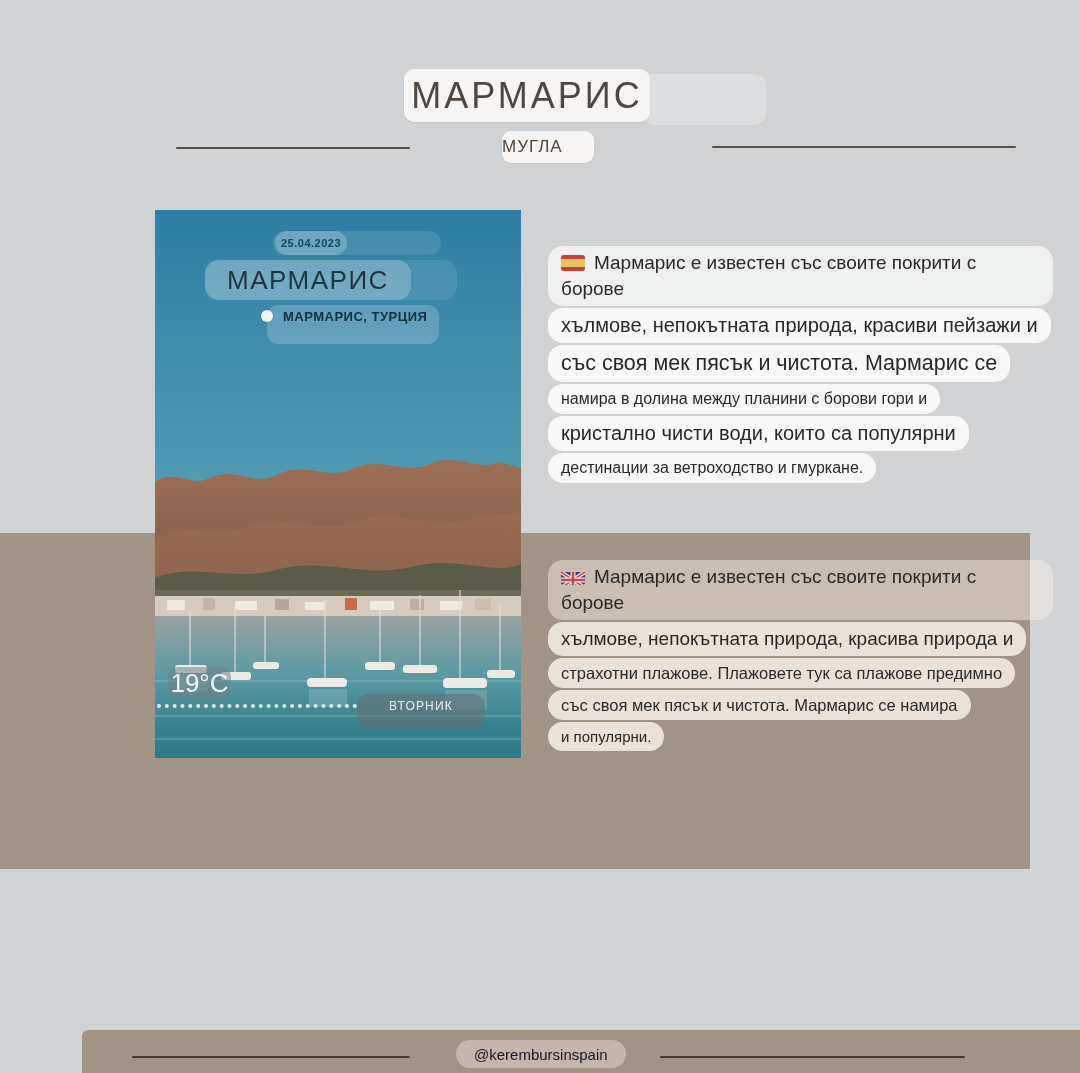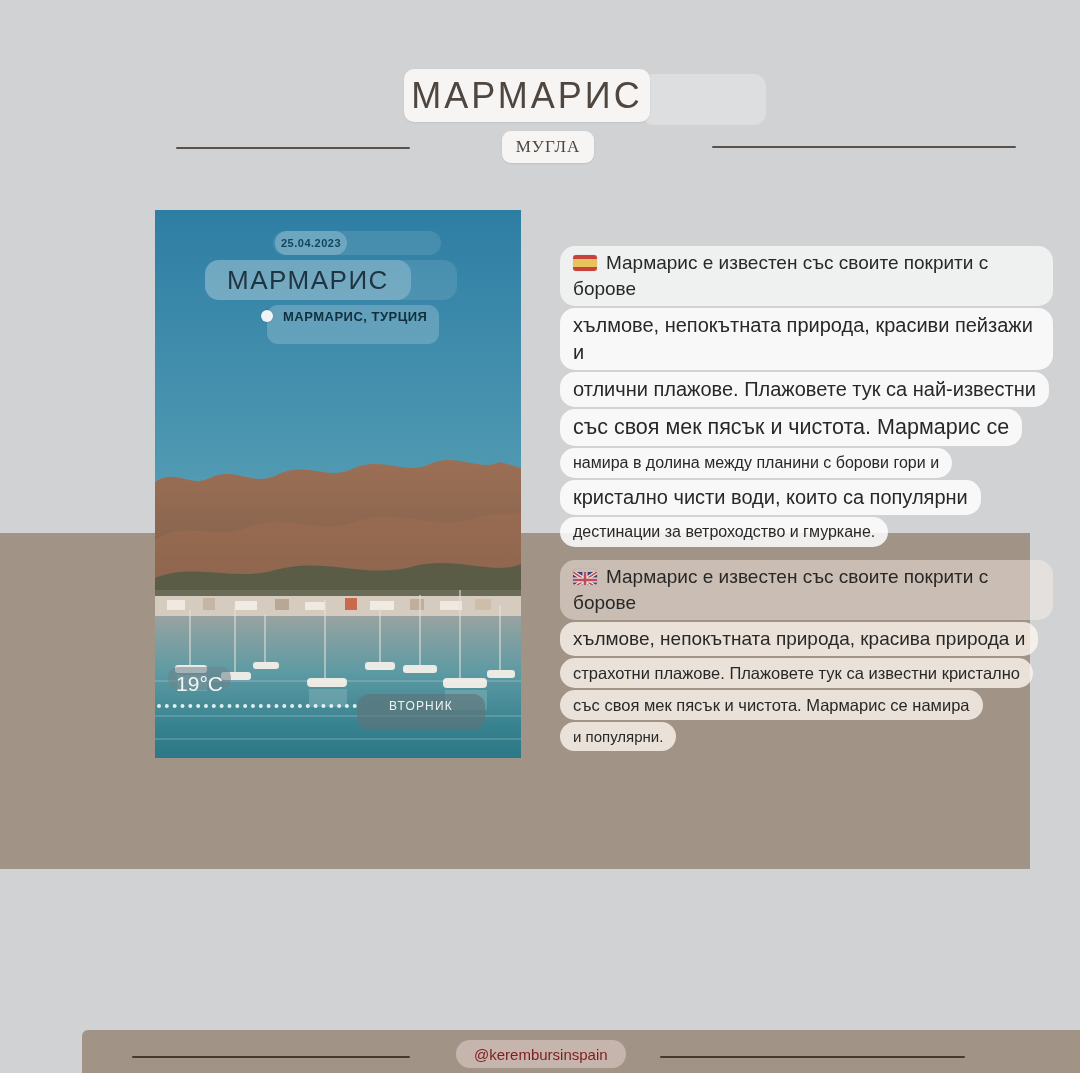--- a/index.html
+++ b/index.html
@@ -11,51 +11,51 @@
   
   .band{position:absolute;left:0;top:533px;width:1030px;height:336px;background:#a29387;}
   
   .title-ghost{position:absolute;left:642px;top:74px;width:124px;height:51px;
     background:rgba(232,232,232,0.55);border-radius:12px;}
   .title-box{position:absolute;left:404px;top:69px;width:246px;height:53px;
     background:#f6f5f3;border-radius:10px;display:flex;align-items:center;justify-content:center;
     box-shadow:0 1px 2px rgba(0,0,0,0.08);}
   .title-box span{font-size:36px;letter-spacing:3px;color:#4e463f;}
   .subtitle-box{position:absolute;left:502px;top:131px;width:92px;height:32px;
-    background:#f6f5f3;border-radius:9px;display:flex;align-items:center;justify-content:center;
-    box-shadow:0 1px 2px rgba(0,0,0,0.08);font-family:Liberation Serif, serif;}
+    background:#f6f5f3;border-radius:9px;display:flex;align-items:center;
+    box-shadow:0 1px 2px rgba(0,0,0,0.08);}
   .subtitle-box span{font-size:17px;letter-spacing:1px;color:#4e463f;}
   .hline{position:absolute;height:2px;background:#5a524a;border-radius:1px;}
   .hline.left{left:176px;top:147px;width:234px;}
   .hline.right{left:712px;top:146px;width:304px;}
   
   .photo{position:absolute;left:155px;top:210px;width:366px;height:548px;overflow:hidden;}
   .photo svg{position:absolute;left:0;top:0;}
   .pp{position:absolute;border-radius:12px;}
   .p-date-ext{left:118px;top:21px;width:168px;height:24px;background:rgba(255,255,255,0.10);}
   .p-date{left:120px;top:21px;height:24px;padding:0 6px;line-height:24px;
     background:rgba(255,255,255,0.22);font-size:11px;font-weight:bold;color:#11475c;letter-spacing:.5px;}
   .p-name-ext{left:50px;top:50px;width:252px;height:40px;background:rgba(255,255,255,0.10);border-radius:14px;}
   .p-name{left:50px;top:50px;height:40px;padding:0 22px;line-height:40px;border-radius:14px;
     background:rgba(255,255,255,0.22);font-size:26px;font-weight:500;color:#1f3340;letter-spacing:1.5px;}
   .p-loc{left:112px;top:95px;height:23px;padding:0 12px 16px 16px;line-height:23px;border-radius:11px;
     background:rgba(255,255,255,0.20);font-size:13px;font-weight:bold;color:#112f3d;letter-spacing:.5px;}
   .p-pin{position:absolute;left:106px;top:100px;width:12px;height:12px;border-radius:50%;
     background:#eef3f4;box-shadow:0 0 2px rgba(0,0,0,0.2);}
-  .p-temp{left:13px;top:457px;width:63px;height:23px;border-radius:10px;text-align:center;line-height:33px;
-    background:rgba(110,130,138,0.55);font-size:21px;color:#f2f5f5;}
+  .p-temp{left:13px;top:457px;width:63px;height:33px;border-radius:10px;text-align:center;line-height:33px;
+    background:rgba(110,130,138,0.55);font-size:26px;color:#f2f5f5;}
   .p-day{left:202px;top:484px;width:128px;height:36px;border-radius:12px;text-align:center;line-height:24px;
     background:rgba(95,115,122,0.66);font-size:12px;color:#eef2f2;letter-spacing:1.2px;}
   .dotted{position:absolute;left:2px;top:494px;width:200px;height:0;
     border-top:4px dotted rgba(255,255,255,0.85);}
   
   .tblock{position:absolute;width:505px;}
   .tblock.es{left:548px;top:246px;}
   .tblock.en{left:548px;top:560px;}
-  .row{margin-bottom:2px;margin-left:12px;}
+  .row{margin-bottom:2px;}
   .bubble{display:inline-block;border-radius:15px;color:#282828;padding:4px 13px;}
   .es .bubble{background:rgba(255,255,255,0.85);}
   .es .row1 .bubble{background:rgba(255,255,255,0.66);}
   .en .bubble{background:rgba(252,246,238,0.80);}
   .en .row1 .bubble{background:rgba(250,242,233,0.45);}
   .f19{font-size:19px;line-height:26px;}
   .f20{font-size:20px;line-height:27px;}
   .f22{font-size:21.5px;line-height:29px;}
   .f16{font-size:16px;line-height:22px;}
   .f165{font-size:16.5px;line-height:22px;}
@@ -64,21 +64,21 @@
   .flag{display:inline-block;width:24px;height:16px;border-radius:3px;vertical-align:-2px;
     margin-right:9px;overflow:hidden;box-shadow:0 0 1px rgba(0,0,0,0.25);}
   .flag-es{background:linear-gradient(180deg,#c8413b 0 27%,#e6c35c 27% 73%,#c8413b 73% 100%);}
   
   .footer-bar{position:absolute;left:82px;top:1030px;width:998px;height:43px;background:#a29387;
     border-top-left-radius:6px;}
   .f-line{position:absolute;height:2px;background:#453a31;border-radius:1px;top:26px;}
   .f-line.left{left:50px;width:278px;}
   .f-line.right{left:578px;width:305px;}
   .f-pill{position:absolute;left:374px;top:10px;height:28px;padding:0 18px;border-radius:14px;
-    background:#c5b5ad;font-size:15px;color:#7f1d1d;display:flex;align-items:center;}
+    background:#c5b5ad;font-size:15px;color:#0f172a;display:flex;align-items:center;}
 </style>
 </head>
 <body>
 
 <div class="canvas">
 
   <div class="band"></div>
 
   <div class="title-ghost"></div>
   <div class="hline left"></div>
@@ -162,39 +162,38 @@
     <div class="p-pin"></div>
     <div class="pp p-loc">МАРМАРИС, ТУРЦИЯ</div>
     <div class="pp p-temp">19°C</div>
     <div class="dotted"></div>
     <div class="pp p-day">ВТОРНИК</div>
   </div>
 
   <div class="tblock es">
     <div class="row row1"><span class="bubble f19"><span class="flag flag-es"></span><span>Мармарис е известен със своите покрити с борове</span></span></div>
     <div class="row"><span class="bubble f20"><span>хълмове, непокътната природа, красиви пейзажи и</span></span></div>
-    <div class="row"><span class="bubble f20"><span>отлични плажове. Плажовете тук са най-известни</span></span></div>
     <div class="row"><span class="bubble f22"><span>със своя мек пясък и чистота. Мармарис се</span></span></div>
     <div class="row"><span class="bubble f16"><span>намира в долина между планини с борови гори и</span></span></div>
     <div class="row"><span class="bubble f20"><span>кристално чисти води, които са популярни</span></span></div>
     <div class="row"><span class="bubble f16"><span>дестинации за ветроходство и гмуркане.</span></span></div>
   </div>
 
   <div class="tblock en">
     <div class="row row1"><span class="bubble f19"><span class="flag"><svg width="24" height="16" viewBox="0 0 24 16">
               <rect width="24" height="16" fill="#3b3e74"></rect>
               <path d="M0,0 L24,16 M24,0 L0,16" stroke="#e9e7e3" stroke-width="4"></path>
               <path d="M0,0 L24,16 M24,0 L0,16" stroke="#c14b56" stroke-width="1.6"></path>
               <rect x="9.5" width="5" height="16" fill="#e9e7e3"></rect>
               <rect y="5.5" width="24" height="5" fill="#e9e7e3"></rect>
               <rect x="10.7" width="2.6" height="16" fill="#c14b56"></rect>
               <rect y="6.7" width="24" height="2.6" fill="#c14b56"></rect>
             </svg></span><span>Мармарис е известен със своите покрити с борове</span></span></div>
     <div class="row"><span class="bubble f19"><span>хълмове, непокътната природа, красива природа и</span></span></div>
-    <div class="row"><span class="bubble f165"><span>страхотни плажове. Плажовете тук са известни кристално</span></span></div>
+    <div class="row"><span class="bubble f165"><span>страхотни плажове. Плажовете тук са плажове предимно</span></span></div>
     <div class="row"><span class="bubble f165"><span>със своя мек пясък и чистота. Мармарис се намира</span></span></div>
     <div class="row"><span class="bubble f15"><span>и популярни.</span></span></div>
   </div>
 
   <div class="footer-bar">
     <div class="f-line left"></div>
     <div class="f-line right"></div>
     <div class="f-pill">
       <span>@kerembursinspain</span>
     </div>

